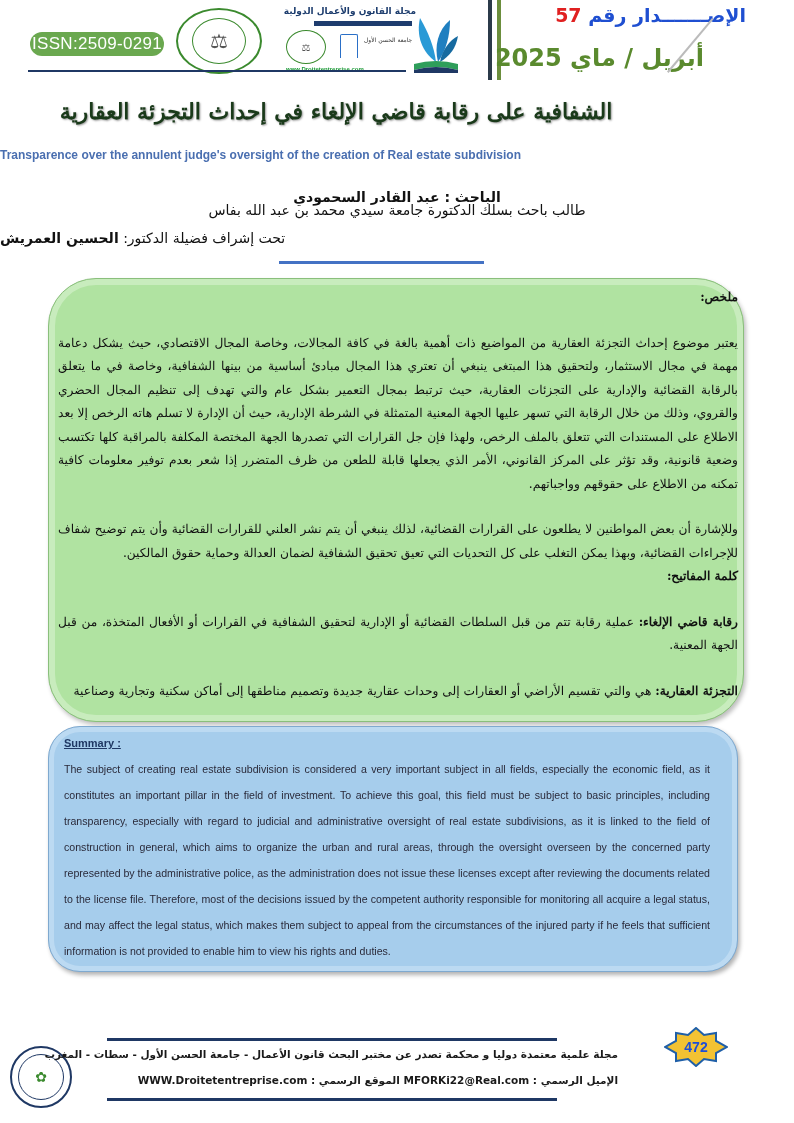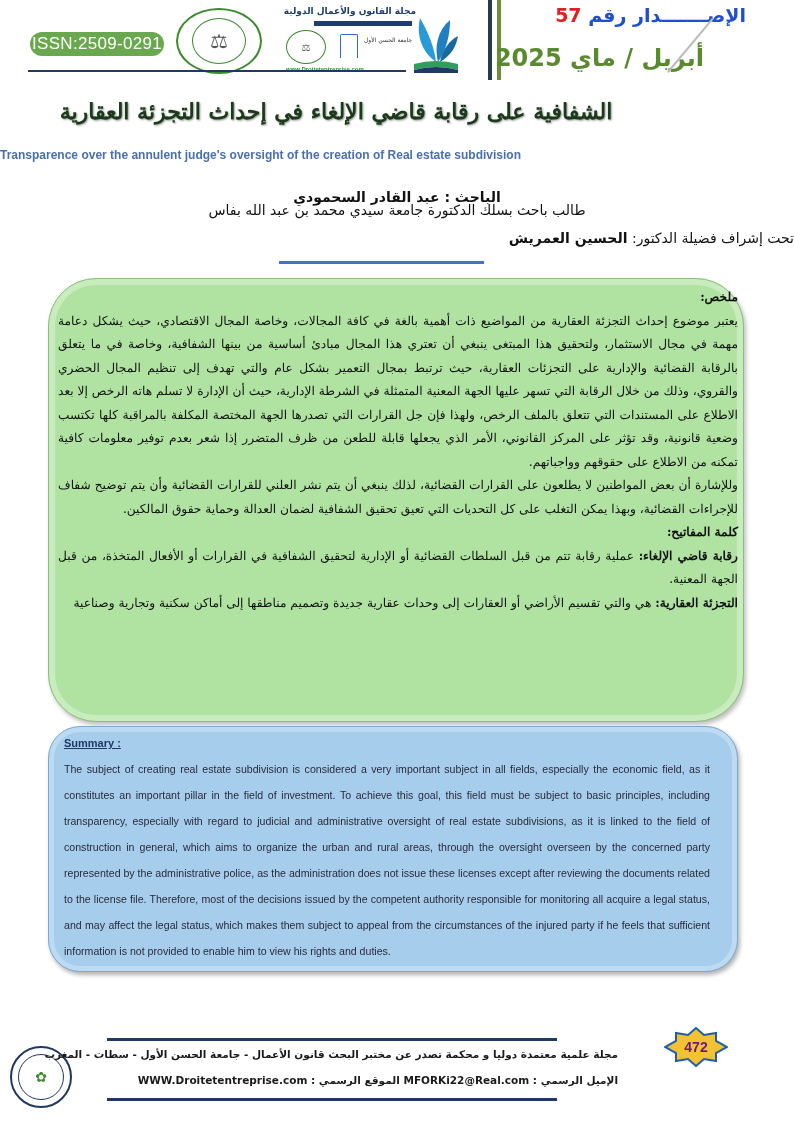--- a/index.html
+++ b/index.html
@@ -84,40 +84,40 @@
   }
   .author-line {
     position: absolute; left: 0; top: 189px; width: 794px; text-align: center; direction: rtl;
     font-size: 14px; font-weight: bold; color: #111;
   }
   .affiliation-line {
     position: absolute; left: 0; top: 202px; width: 794px; text-align: center; direction: rtl;
     font-size: 14px; color: #111;
   }
   .supervisor-line {
-    position: absolute; left: 0; top: 230px; width: 794px; text-align: right; direction: rtl;
+    position: absolute; left: 0; top: 230px; width: 794px; text-align: left; direction: rtl;
     font-size: 14px; color: #111;
   }
   .supervisor-name { font-weight: bold; }
   .title-rule {
     position: absolute; left: 279px; top: 261px; width: 205px; height: 3px; background: #4472c4;
   }
 
   
   .ar-box {
     position: absolute; left: 48px; top: 278px; width: 696px; height: 444px;
     background: #b0e3a1; border: 1.5px solid #8abf7c; border-radius: 48px;
     box-shadow: 2px 3px 4px rgba(0,0,0,0.25), inset 0 0 0 6px #c8ecbd;
   }
   .ar-box-inner {
     position: absolute; left: 58px; top: 286px; width: 680px; direction: rtl; text-align: justify;
     font-family: "DejaVu Serif", serif; font-size: 12.2px; line-height: 23.5px; color: #111;
   }
   .ar-heading { font-weight: bold; }
-  .ar-para { text-align-last: right; }
+  .ar-para { text-align-last: right; margin-top: 22px; }
   .kw-term { font-weight: bold; }
 
   
   .en-box {
     position: absolute; left: 48px; top: 726px; width: 690px; height: 246px;
     background: #a6cdec; border: 1.5px solid #7fa9cf; border-radius: 32px;
     box-shadow: 2px 3px 4px rgba(0,0,0,0.3), inset 0 0 0 5px #bcdaf2;
   }
   .en-box-inner {
     position: absolute; left: 64px; top: 730px; width: 646px;
@@ -141,21 +141,21 @@
     position: absolute; left: 104px; top: 1074px; width: 514px; direction: rtl; text-align: right;
     font-size: 10.5px; font-weight: bold; color: #1a1a1a; white-space: nowrap;
   }
   .footer-line2 .ltr { direction: ltr; unicode-bidi: embed; }
   .page-badge {
     position: absolute; left: 664px; top: 1027px; width: 64px; height: 40px;
   }
   .page-badge .page-num {
     position: absolute; left: 0; top: 0; width: 64px; height: 40px;
     display: flex; align-items: center; justify-content: center;
-    font-family: "Liberation Sans", sans-serif; font-size: 14px; font-weight: bold; color: #701a75;
+    font-family: "Liberation Sans", sans-serif; font-size: 14px; font-weight: bold; color: #1d4ed8;
   }
   .footer-seal {
     position: absolute; left: 10px; top: 1046px; width: 62px; height: 62px; border-radius: 50%;
     border: 2px solid #1f3864; background: #fff; display: flex; align-items: center; justify-content: center;
   }
   .footer-seal::before {
     content: ""; position: absolute; inset: 6px; border-radius: 50%; border: 1px solid #1f3864;
   }
   .footer-seal-glyph { font-size: 14px; color: #3b8a2e; position: relative; }
 </style>

